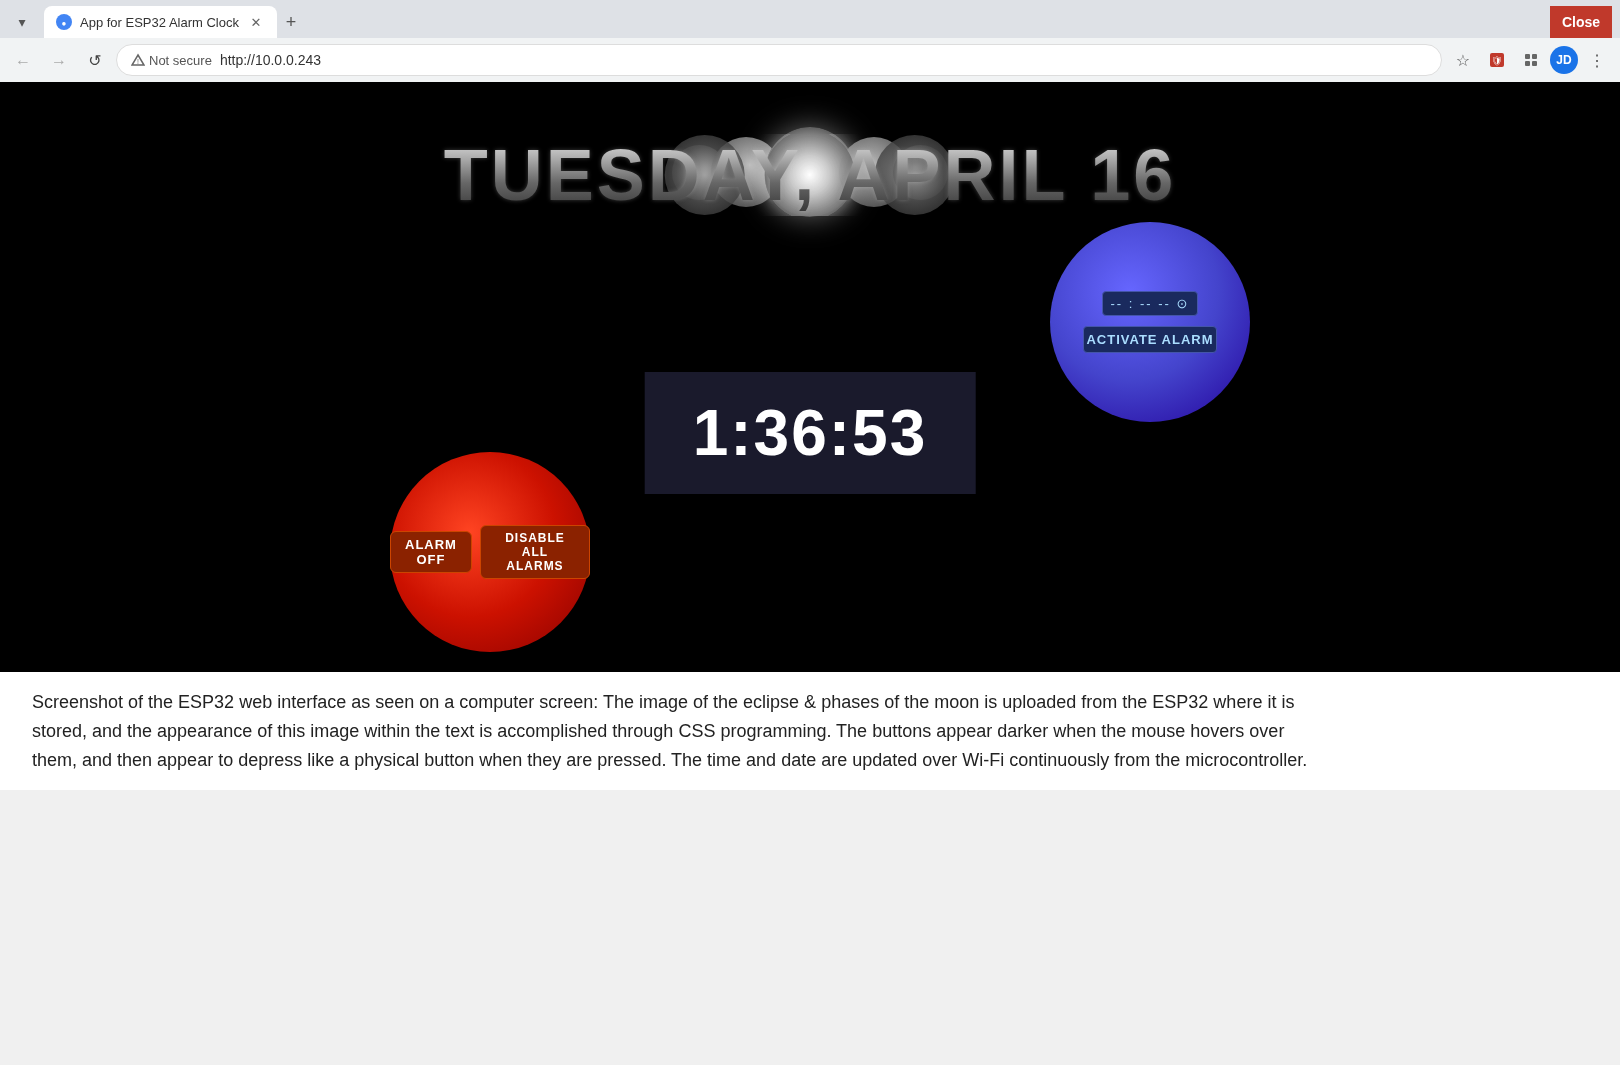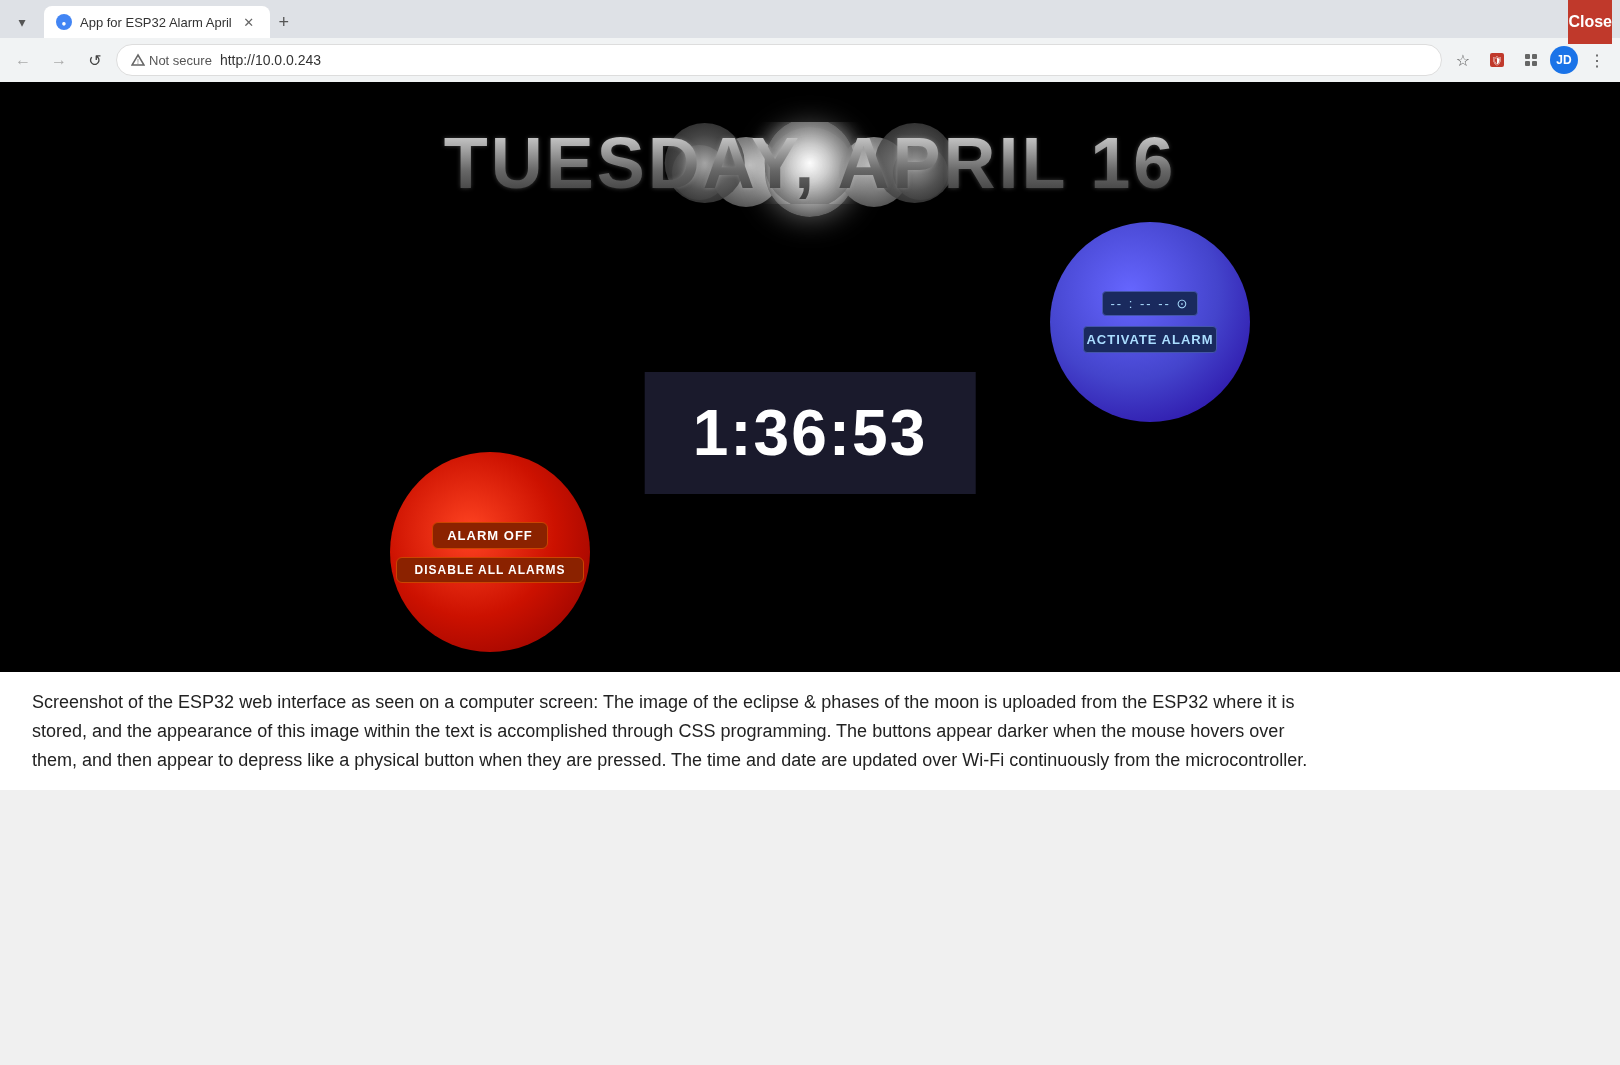--- a/index.html
+++ b/index.html
@@ -64,24 +64,24 @@
       border: none; background: transparent;
       cursor: pointer; font-size: 18px; color: #555;
       display: flex; align-items: center; justify-content: center;
       border-radius: 50%;
     }
     .close-btn {
       margin-left: auto;
       background: #c0392b;
       color: white;
       border: none;
-      padding: 4px 0;
-      font-size: 16px;
+      padding: 4px 12px;
+      font-size: 14px;
       cursor: pointer;
-      height: 44px;
+      height: 32px;
       font-weight: bold;
     }
 
     
     .nav-bar {
       display: flex;
       align-items: center;
       background: #f1f3f4;
       padding: 6px 8px;
       gap: 6px;
@@ -141,21 +141,21 @@
       background: #000;
       width: 100%;
       height: 590px;
       position: relative;
       overflow: hidden;
     }
 
     
     .date-title-area {
       position: absolute;
-      top: 40px;
+      top: 52px;
       left: 50%;
       transform: translateX(-50%);
       text-align: center;
       white-space: nowrap;
     }
     .date-title-text {
       font-size: 72px;
       font-weight: 900;
       font-family: 'Arial Black', Impact, sans-serif;
       text-transform: uppercase;
@@ -175,21 +175,20 @@
     
     .red-circle {
       position: absolute;
       bottom: 20px;
       left: 390px;
       width: 200px;
       height: 200px;
       border-radius: 50%;
       background: radial-gradient(circle at 40% 40%, #ff4422, #cc1100, #880000);
       display: flex;
-      flex-direction: column;
       align-items: center;
       justify-content: center;
       gap: 8px;
       z-index: 2;
     }
 
     
     .blue-circle {
       position: absolute;
       top: 140px;
@@ -308,21 +307,21 @@
     <div class="tab-controls">
       <button class="tab-control-btn">▾</button>
     </div>
     <div class="tab">
       <div class="tab-favicon">
         <svg width="14" height="14" viewBox="0 0 14 14">
             <circle cx="7" cy="7" r="6" fill="#4285f4"></circle>
             <text x="7" y="10.5" text-anchor="middle" fill="white" font-size="8">●</text>
           </svg>
       </div>
-      <span class="tab-title">App for ESP32 Alarm April</span>
+      <span class="tab-title">App for ESP32 Alarm Clock</span>
       <button class="tab-close">✕</button>
     </div>
     <button class="new-tab-btn">+</button>
     <button class="close-btn">Close</button>
   </div>
 
   <div class="nav-bar">
     <button class="nav-btn disabled">←</button>
     <button class="nav-btn disabled">→</button>
     <button class="nav-btn">↺</button>

